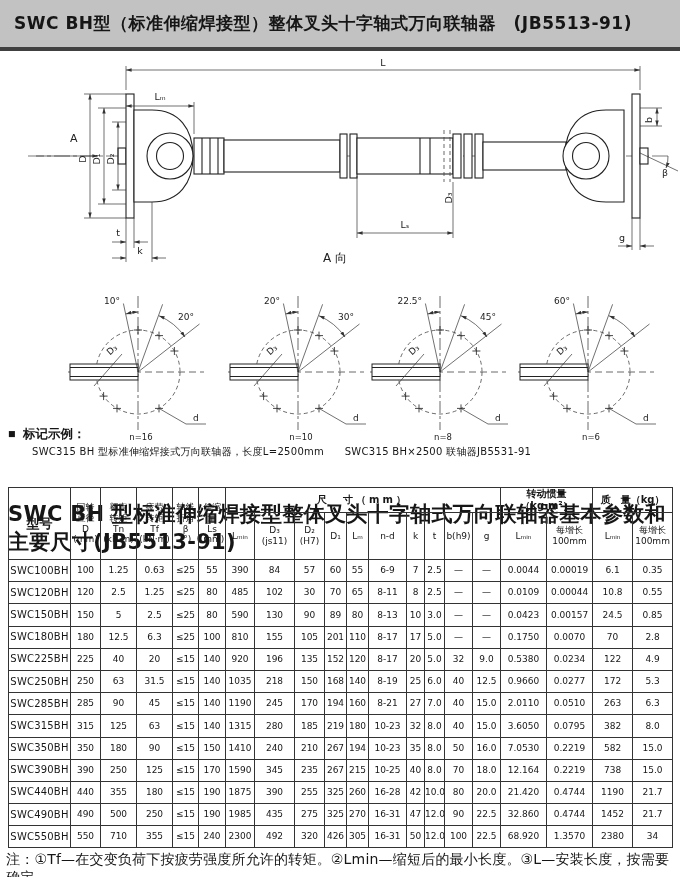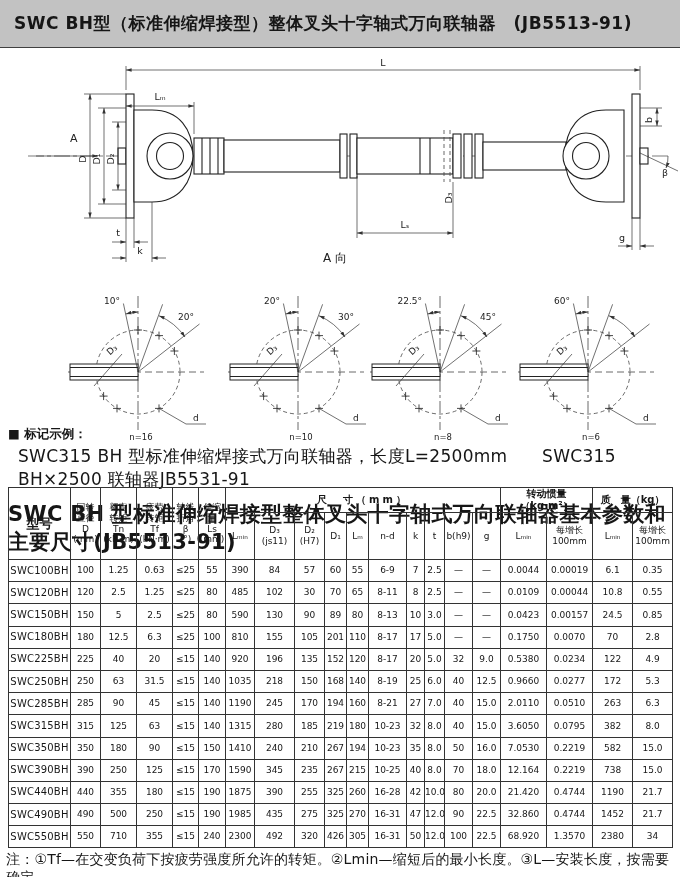--- a/index.html
+++ b/index.html
@@ -3,29 +3,29 @@
 <meta charset="utf-8">
 <style>
   html,body{margin:0;padding:0;}
   body{
     position:relative;width:680px;height:877px;background:#ffffff;
     font-family:"DejaVu Sans","Liberation Sans",sans-serif;color:#161616;
     overflow:hidden;
   }
   .titlebar{
     position:absolute;top:0;left:0;width:680px;height:47px;background:#c2c2c2;
-    border-bottom:1px solid #404040;display:flex;align-items:center;
+    border-bottom:4px solid #404040;display:flex;align-items:center;
   }
   .titlebar .t{padding-left:14px;font-size:17px;font-weight:bold;letter-spacing:.5px;}
   .drawing{position:absolute;top:50px;left:0;}
   svg text{font-family:"DejaVu Sans","Liberation Sans",sans-serif;fill:#222;}
   .angles{position:absolute;top:276px;left:0;width:680px;height:150px;margin-top:16px;}
   .angles svg{position:absolute;top:0;}
-  .marking-head{position:absolute;top:426px;left:8px;font-size:12.5px;font-weight:bold;}
-  .marking-line{position:absolute;top:445px;left:18px;font-size:17px;letter-spacing:.3px;}
+  .marking-head{position:absolute;top:426px;left:8px;font-size:12.5px;font-weight:bold;font-family:Liberation Mono, monospace;}
+  .marking-line{position:absolute;top:445px;left:32px;font-size:10px;letter-spacing:.3px;}
   .tbl-title{position:absolute;top:488px;left:8px;font-size:21px;font-weight:bold;letter-spacing:.3px;margin-top:12px;}
   table{position:absolute;top:487px;left:8px;width:664px;border-collapse:collapse;table-layout:fixed;}
   th,td{border:1px solid #333;text-align:center;vertical-align:middle;padding:0;font-size:9px;line-height:1.2;overflow:hidden;}
   th{white-space:pre-line;font-weight:normal;}
   thead tr.grp-row th{height:18px;}
   thead tr.sub-row th{height:46px;}
   th.grp{font-size:10px;letter-spacing:3px;font-weight:bold;}
   td{height:21.2px;}
   td.model{font-size:10px;letter-spacing:.2px;}
   .note{position:absolute;top:851px;left:6px;font-size:14px;letter-spacing:.2px;}

